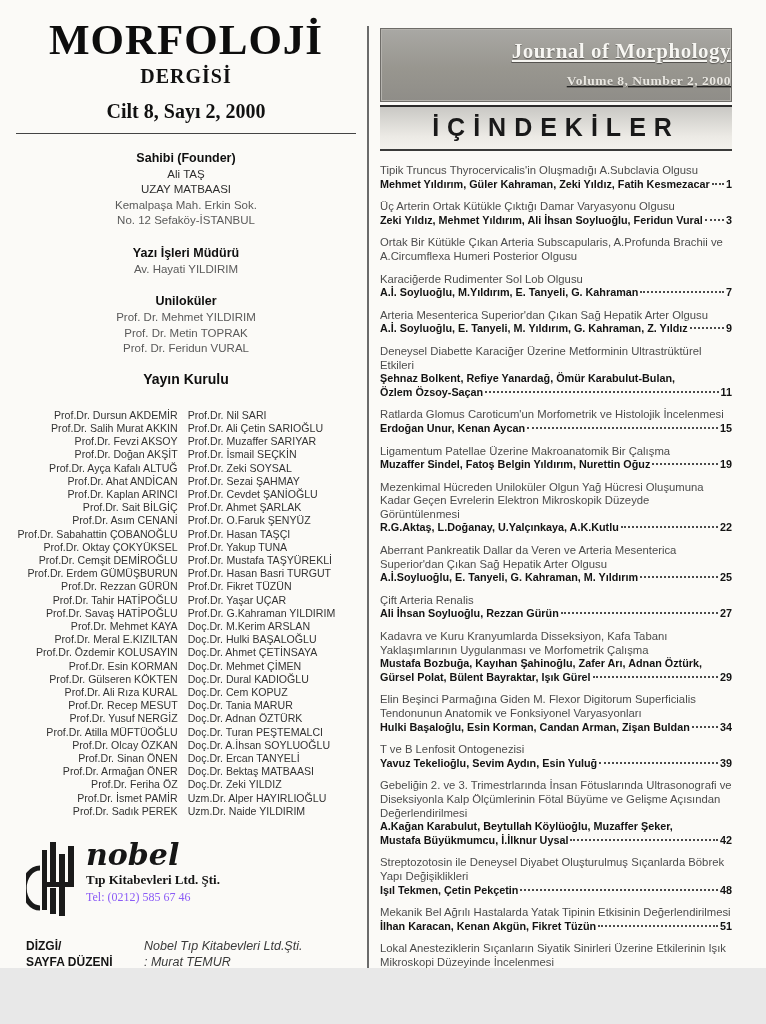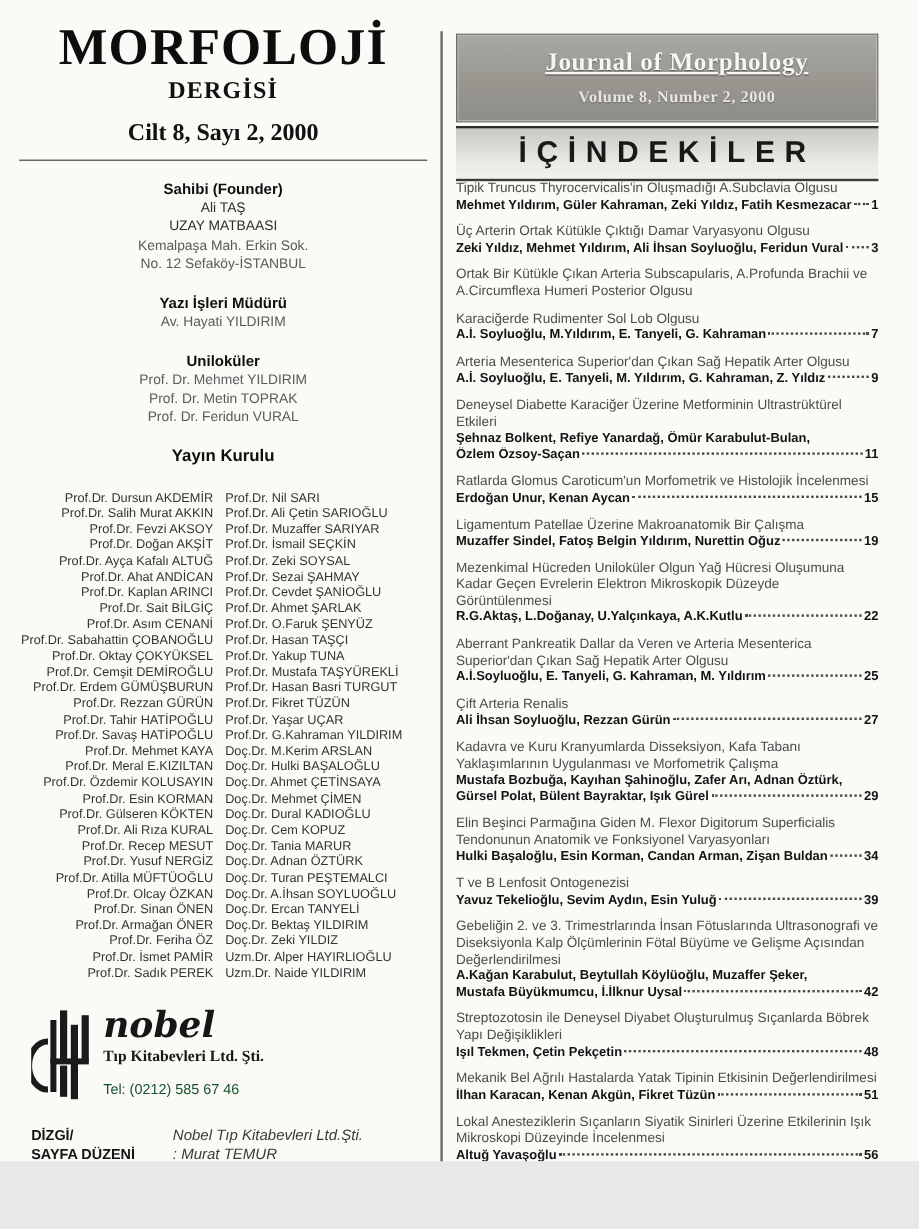--- a/index.html
+++ b/index.html
@@ -41,32 +41,32 @@
   .board-row .bright{width:51%;text-align:left;padding-left:5px;}
 
   .publisher{display:flex;align-items:flex-start;margin:22px 0 0 14px;}
   .publisher-logo{width:52px;height:78px;flex:0 0 auto;}
   .publisher-text{margin-left:8px;}
   .publisher-name{
     font-family:"DejaVu Serif",serif;font-style:italic;font-weight:bold;
     font-size:30px;line-height:30px;color:#161616;
   }
   .publisher-subname{font-family:"Liberation Serif",serif;font-weight:bold;font-size:13px;color:#161616;margin-top:2px;}
-  .publisher-tel{font-family:Liberation Sans, sans-serif;font-size:12px;color:#14532d;margin-top:13px;}
+  .publisher-tel{font-family:Liberation Serif, serif;font-size:12px;color:#8b5cf6;margin-top:2px;}
 
   .production{margin:20px 0 0 14px;font-size:12px;}
   .prod-row{display:flex;line-height:16px;}
   .prod-label{width:118px;font-weight:bold;color:#141414;font-size:12px;flex:0 0 auto;}
   .prod-value{font-style:italic;color:#3a3a3a;font-size:12.5px;}
 
   
   .en-header{
     background:linear-gradient(180deg,#a9a8a4 0%,#98968f 55%,#8f8d88 100%);
     border:1px solid #6e6c68;box-shadow:inset 0 0 0 1px #b5b3ae;
-    text-align:center;padding:10px 0 12px 16px;
+    text-align:right;padding:10px 0 12px 16px;text-decoration:underline;
   }
   .en-title{
     font-family:"Liberation Serif",serif;font-weight:bold;font-size:21px;
     color:#f7f6f2;text-decoration:underline;letter-spacing:0.5px;
     text-shadow:0 1px 1px #55534f;
   }
   .en-volume{
     font-family:"Liberation Serif",serif;font-weight:bold;font-size:13.5px;
     color:#e9e7e1;margin-top:9px;letter-spacing:0.5px;text-shadow:0 1px 1px #6b6964;
   }
@@ -74,21 +74,21 @@
     margin-top:3px;text-align:center;
     background:linear-gradient(180deg,#c9c8c4 0%,#eceae5 70%,#f3f1ec 100%);
     border-top:2px solid #2c2c2c;border-bottom:2px solid #3a3a3a;
     padding:6px 0 7px 0;
   }
   .contents-title{
     font-weight:bold;font-size:25px;letter-spacing:8px;color:#191919;
     font-family:"Liberation Sans",sans-serif;
   }
 
-  .toc{}
+  .toc{margin-top:13px;}
   .toc-entry{margin-bottom:9px;}
   .toc-title{font-size:11.3px;line-height:13.6px;color:#4c4c4c;}
   .toc-authors{font-size:10.8px;line-height:13.6px;font-weight:bold;color:#131313;}
   .toc-author-line{white-space:nowrap;}
   .toc-last{display:flex;align-items:baseline;overflow:hidden;}
   .toc-last .names{white-space:nowrap;}
   .leader{flex:1;min-width:10px;border-bottom:2px dotted #4a4a4a;margin:0 2px;transform:translateY(-3px);}
   .toc-page{font-weight:bold;color:#131313;}
 </style>
 </head>
@@ -258,21 +258,21 @@
     <span class="bright">Doç.Dr. A.İhsan SOYLUOĞLU</span>
   </div>
 
   <div class="board-row">
     <span class="bleft">Prof.Dr. Sinan ÖNEN</span>
     <span class="bright">Doç.Dr. Ercan TANYELİ</span>
   </div>
 
   <div class="board-row">
     <span class="bleft">Prof.Dr. Armağan ÖNER</span>
-    <span class="bright">Doç.Dr. Bektaş YILDIRIM</span>
+    <span class="bright">Doç.Dr. Bektaş MATBAASI</span>
   </div>
 
   <div class="board-row">
     <span class="bleft">Prof.Dr. Feriha ÖZ</span>
     <span class="bright">Doç.Dr. Zeki YILDIZ</span>
   </div>
 
   <div class="board-row">
     <span class="bleft">Prof.Dr. İsmet PAMİR</span>
     <span class="bright">Uzm.Dr. Alper HAYIRLIOĞLU</span>

